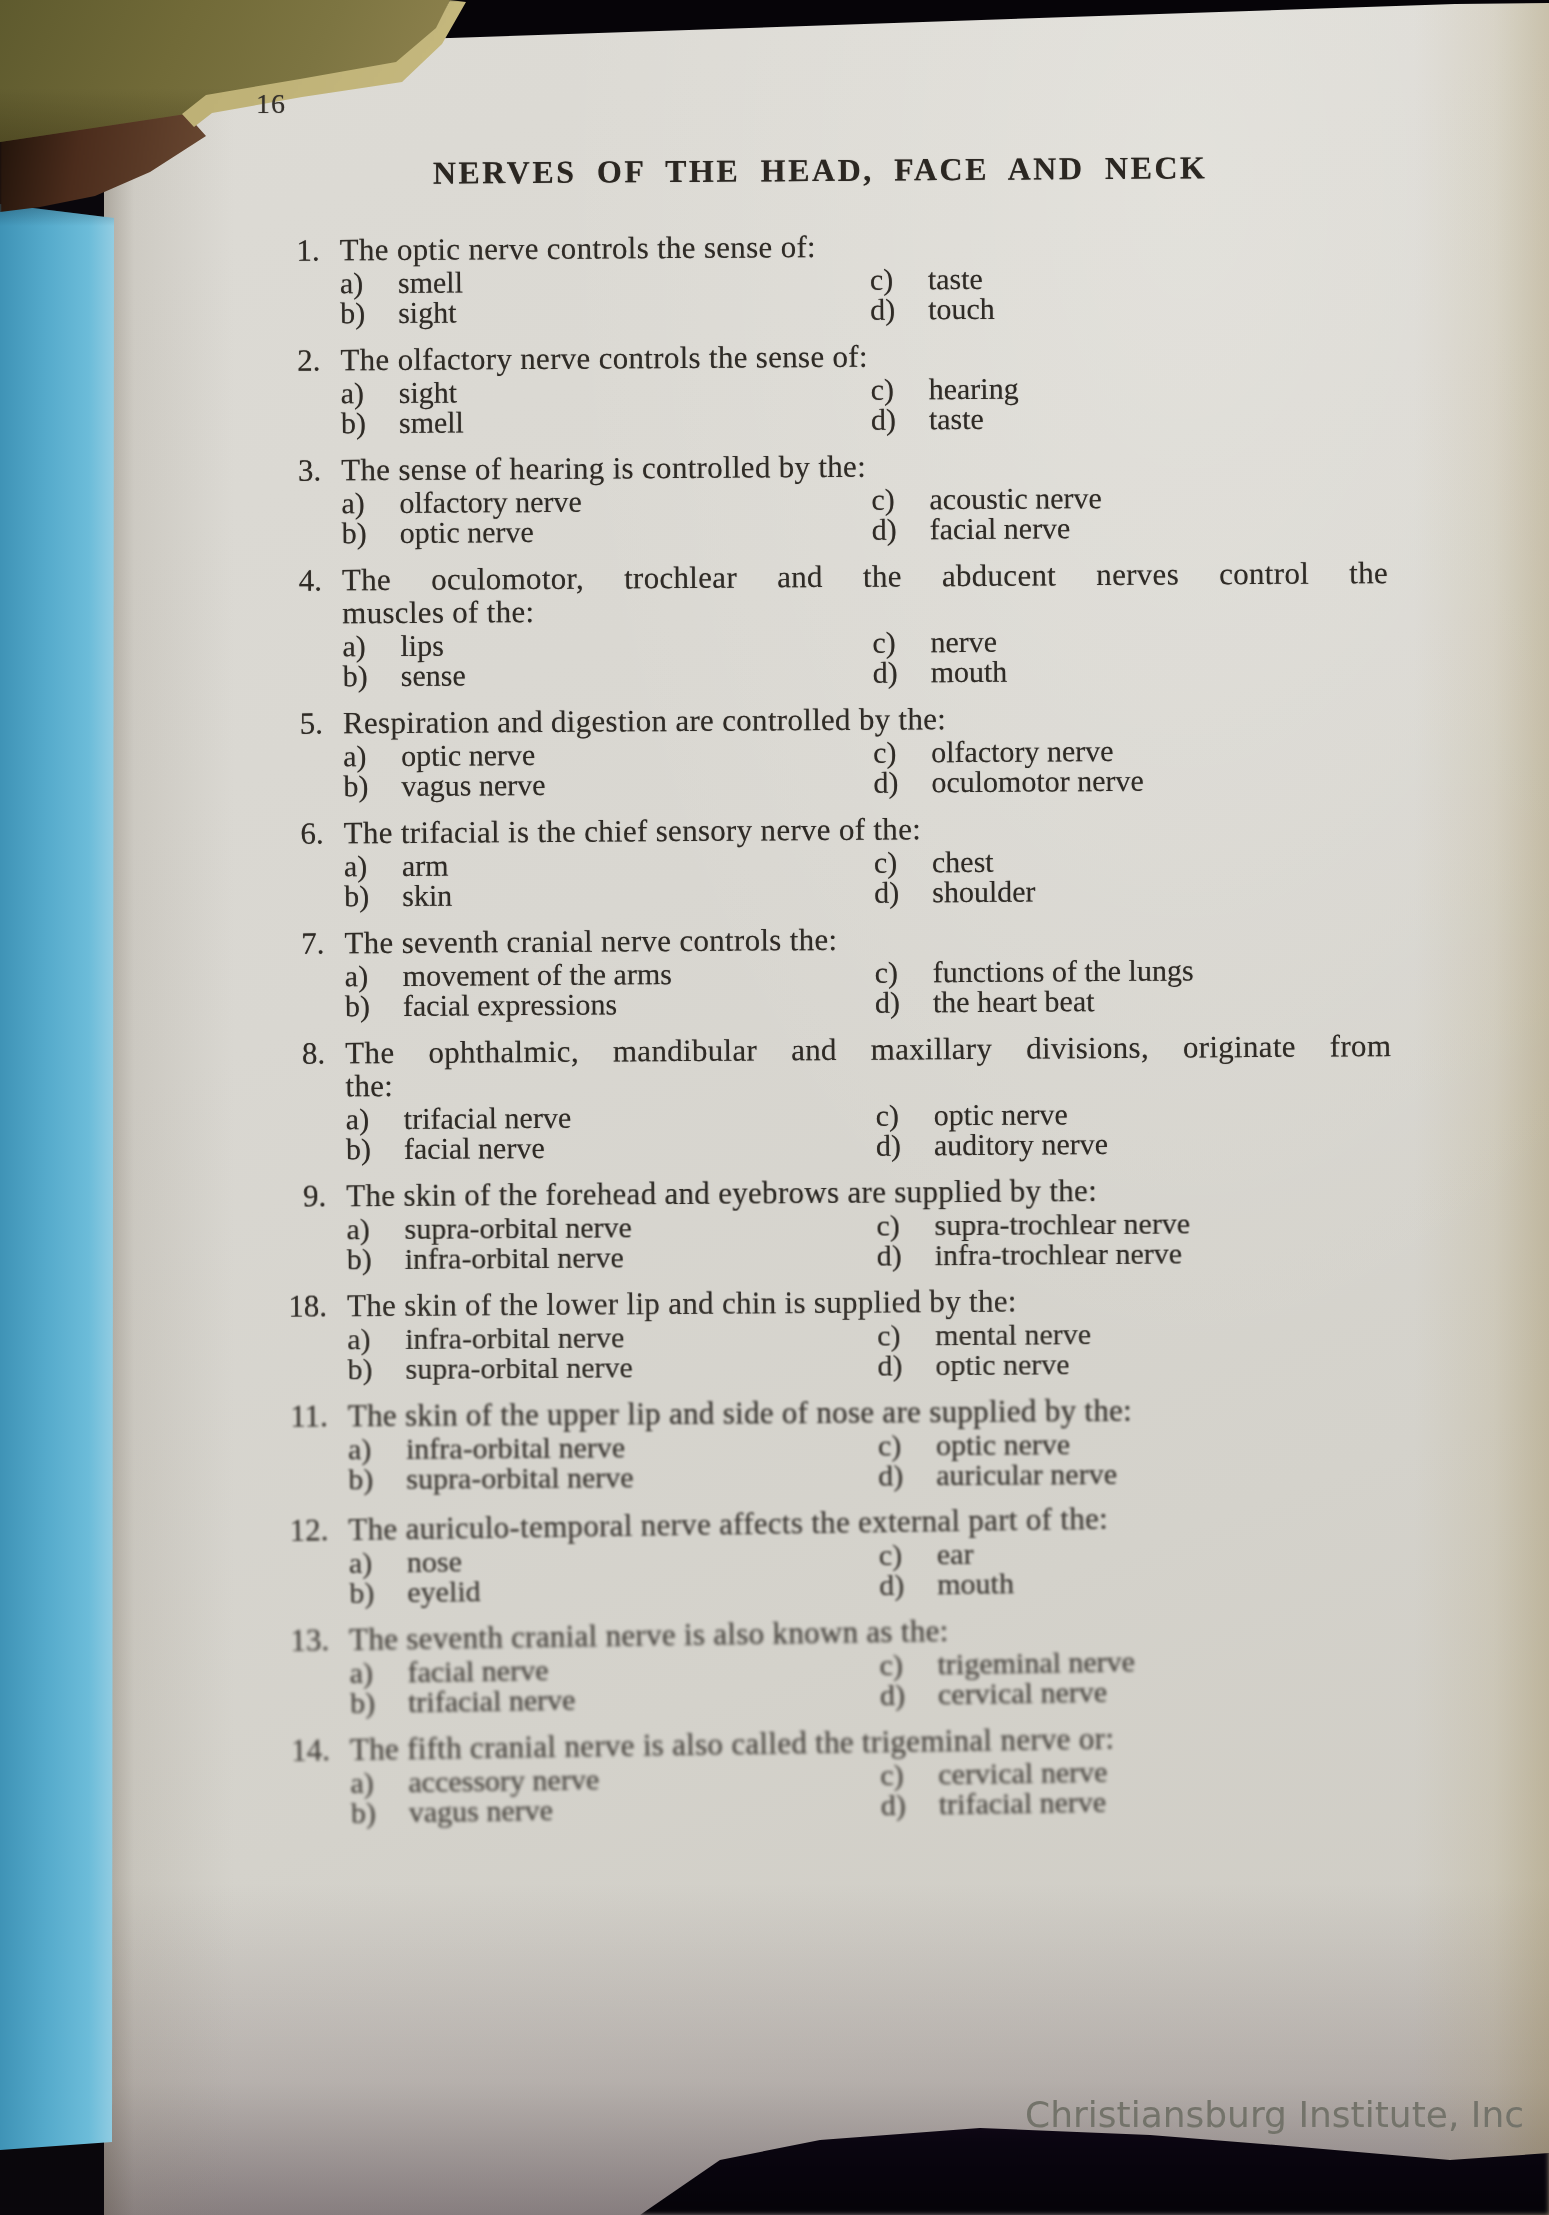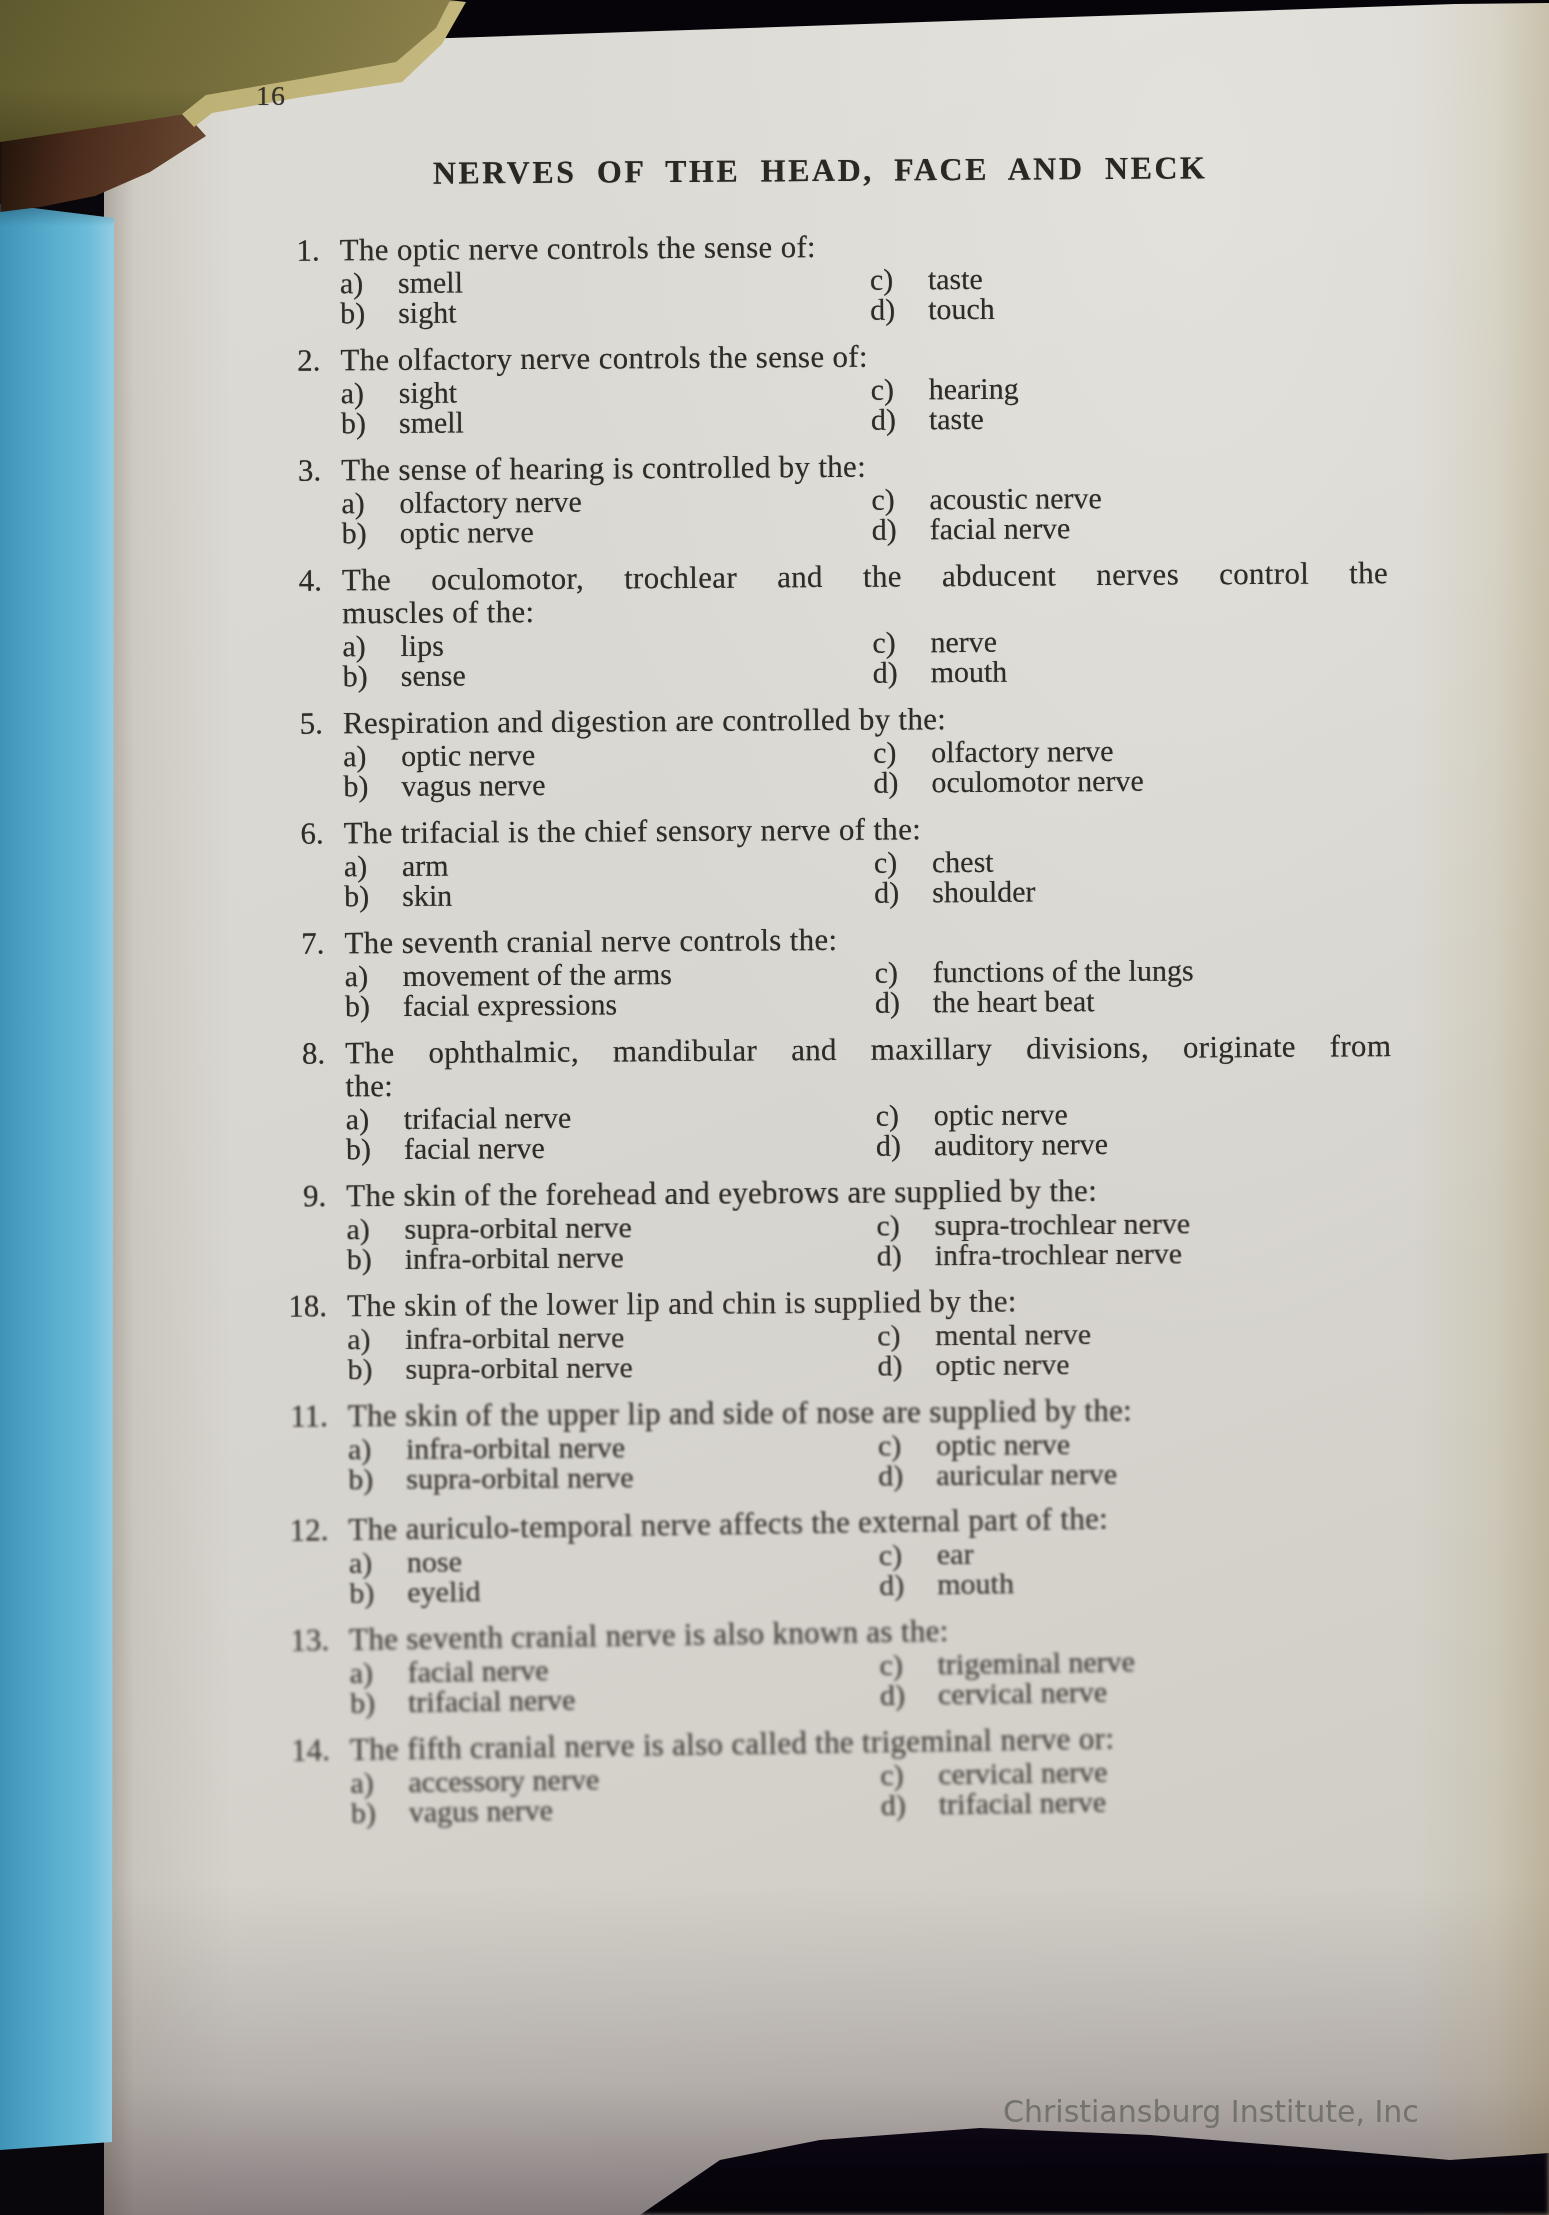--- a/index.html
+++ b/index.html
@@ -61,21 +61,21 @@
   
   .bottom-dark {
     position:absolute; left:640px; bottom:0; width:909px; height:190px;
     background:linear-gradient(to bottom, #35183d 0%, #1d0e24 28%, #0a0510 62%, #050308 100%);
     clip-path:polygon(0 190px, 80px 135px, 180px 115px, 340px 103px, 510px 110px, 660px 122px, 810px 135px, 909px 128px, 909px 190px);
     filter:blur(2.5px);
   }
 
   
   .page-num {
-    position:absolute; left:256px; top:80px;
+    position:absolute; left:256px; top:88px;
     font-size:28px; color:#34302b; letter-spacing:1px;
     text-shadow:0 0 1px rgba(47,43,38,.5);
   }
   .content {
     position:absolute; left:255px; top:152px; width:1130px;
     transform:rotate(-0.4deg); transform-origin:50% 0;
     color:#2f2b26;
     text-shadow:0 0 0.8px rgba(47,43,38,.55);
   }
   .title {
@@ -100,23 +100,23 @@
   
   .questions .q:nth-child(9)  { filter:blur(.3px); }
   .questions .q:nth-child(10) { filter:blur(.55px); opacity:.97; }
   .questions .q:nth-child(11) { filter:blur(.85px); opacity:.94; }
   .questions .q:nth-child(12) { filter:blur(1.15px); opacity:.91; }
   .questions .q:nth-child(13) { filter:blur(1.5px);  opacity:.88; }
   .questions .q:nth-child(14) { filter:blur(1.8px);  opacity:.86; }
   .questions .q:nth-child(n+12) { transform:rotate(-.45deg); }
 
   .watermark {
-    position:absolute; left:1003px; top:2094px;
+    position:absolute; left:1025px; top:2094px;
     font-family:"DejaVu Sans", sans-serif;
-    font-size:30px; color:#73736a; z-index:5;
+    font-size:36px; color:#73736a; z-index:5;
   }
 </style>
 </head>
 <body>
 
 <div class="photo">
 
   <div class="page"></div>
   <div class="top-shadow"></div>
   <div class="blue-strip"></div>

